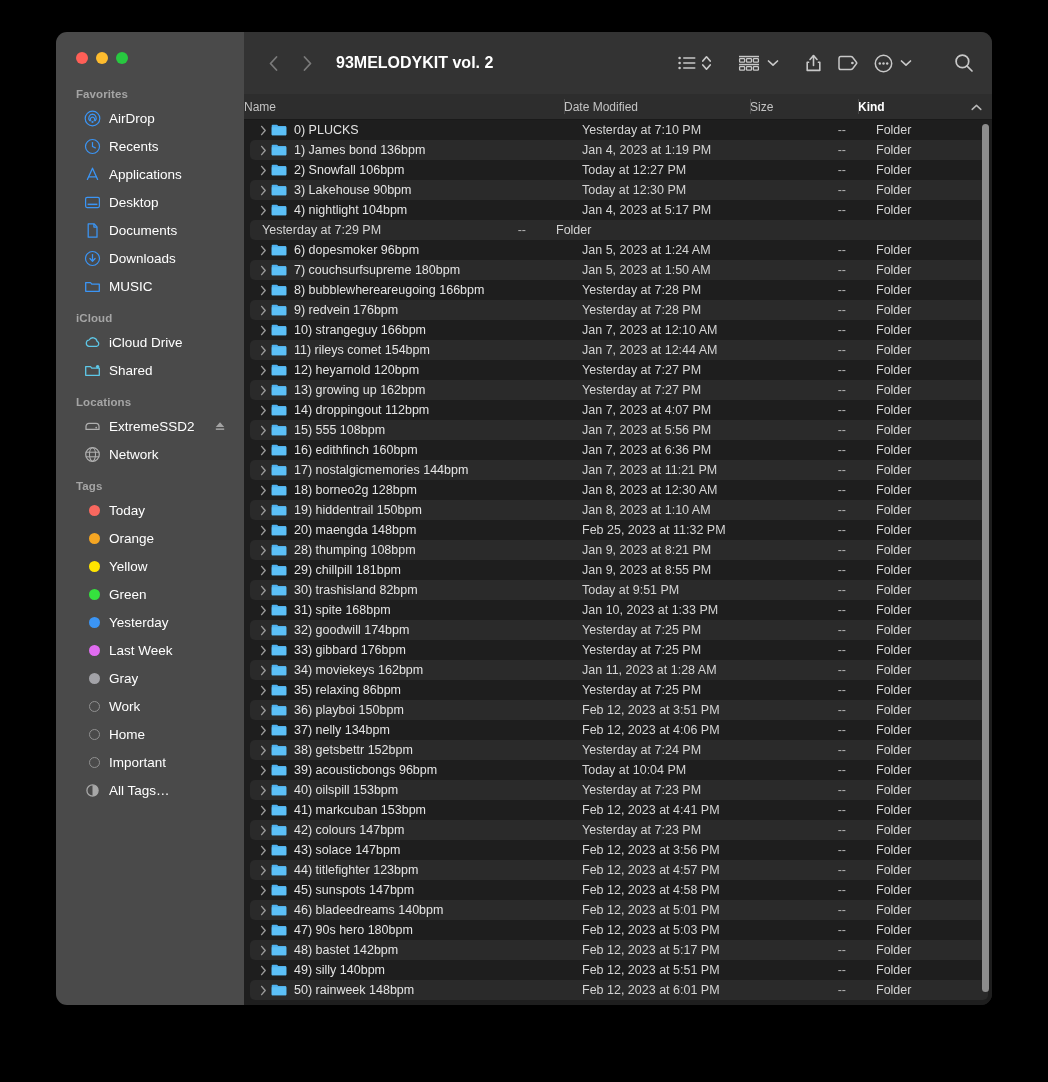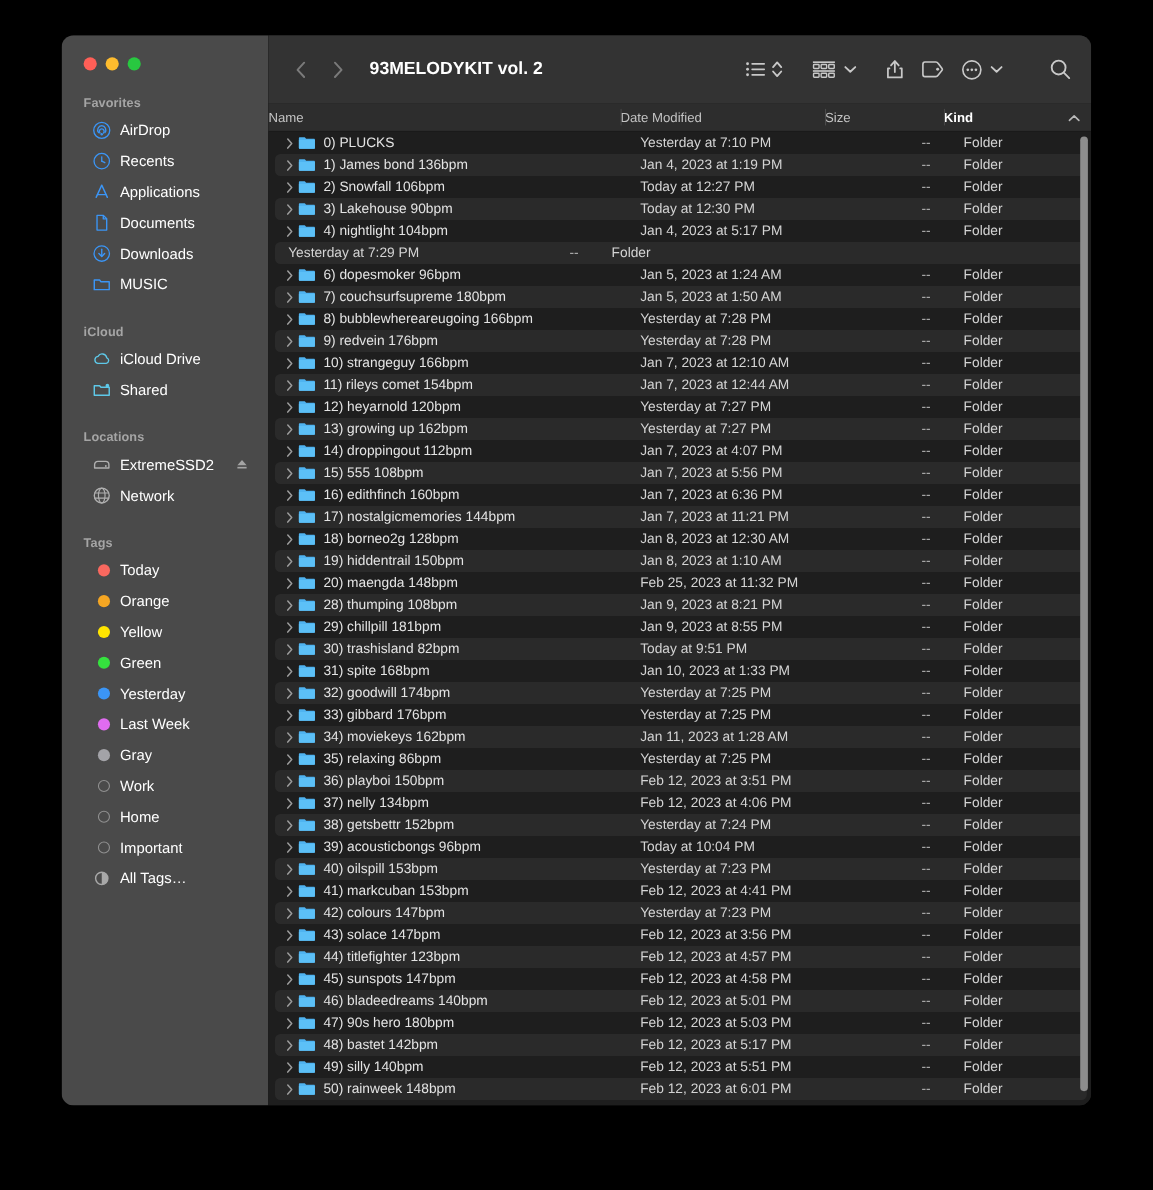--- a/index.html
+++ b/index.html
@@ -46,21 +46,21 @@
     border-radius: 50%;
     display: block;
   }
 
   .sb-section {
     color: #a5a5a5;
     font-size: 11.5px;
     font-weight: 700;
     letter-spacing: 0.1px;
     padding: 0 0 4px 20px;
-    margin-top: 24px;
+    margin-top: 12px;
   }
   .sb-section.first { margin-top: 4px; }
 
   .sb-item {
     display: flex;
     align-items: center;
     height: 28px;
     padding-left: 20px;
     padding-right: 10px;
     color: #ffffff;
@@ -283,20 +283,29 @@
           <span class="sb-label">Recents</span>
         </div>
         <div class="sb-item">
           <span class="sb-icon">
             <svg width="17" height="17" viewBox="0 0 17 17" style="color:#3b95f5">
               <path d="M8.5 2.3 L13.6 13.4 M8.5 2.3 L3.4 13.4" fill="none" stroke="currentColor" stroke-width="1.3" stroke-linecap="round"></path>
               <path d="M4.6 10.9 L12.4 10.9" stroke="currentColor" stroke-width="1.3" stroke-linecap="round"></path>
             </svg>
           </span>
           <span class="sb-label">Applications</span>
+        </div>
+        <div class="sb-item">
+          <span class="sb-icon">
+            <svg width="17" height="17" viewBox="0 0 17 17" style="color:#3b95f5">
+              <rect x="1.6" y="3.4" width="13.8" height="10.2" rx="1.5" fill="none" stroke="currentColor" stroke-width="1.25"></rect>
+              <rect x="3.6" y="9.6" width="9.8" height="1.5" fill="currentColor"></rect>
+            </svg>
+          </span>
+          <span class="sb-label">Desktop</span>
         </div>
         <div class="sb-item">
           <span class="sb-icon">
             <svg width="17" height="17" viewBox="0 0 17 17" style="color:#3b95f5">
               <path d="M4.2 1.8 L10 1.8 L13 4.9 L13 15.2 L4.2 15.2 Z" fill="none" stroke="currentColor" stroke-width="1.25" stroke-linejoin="round"></path>
               <path d="M9.9 1.9 L9.9 5 L13 5" fill="none" stroke="currentColor" stroke-width="1.25" stroke-linejoin="round"></path>
             </svg>
           </span>
           <span class="sb-label">Documents</span>
         </div>

